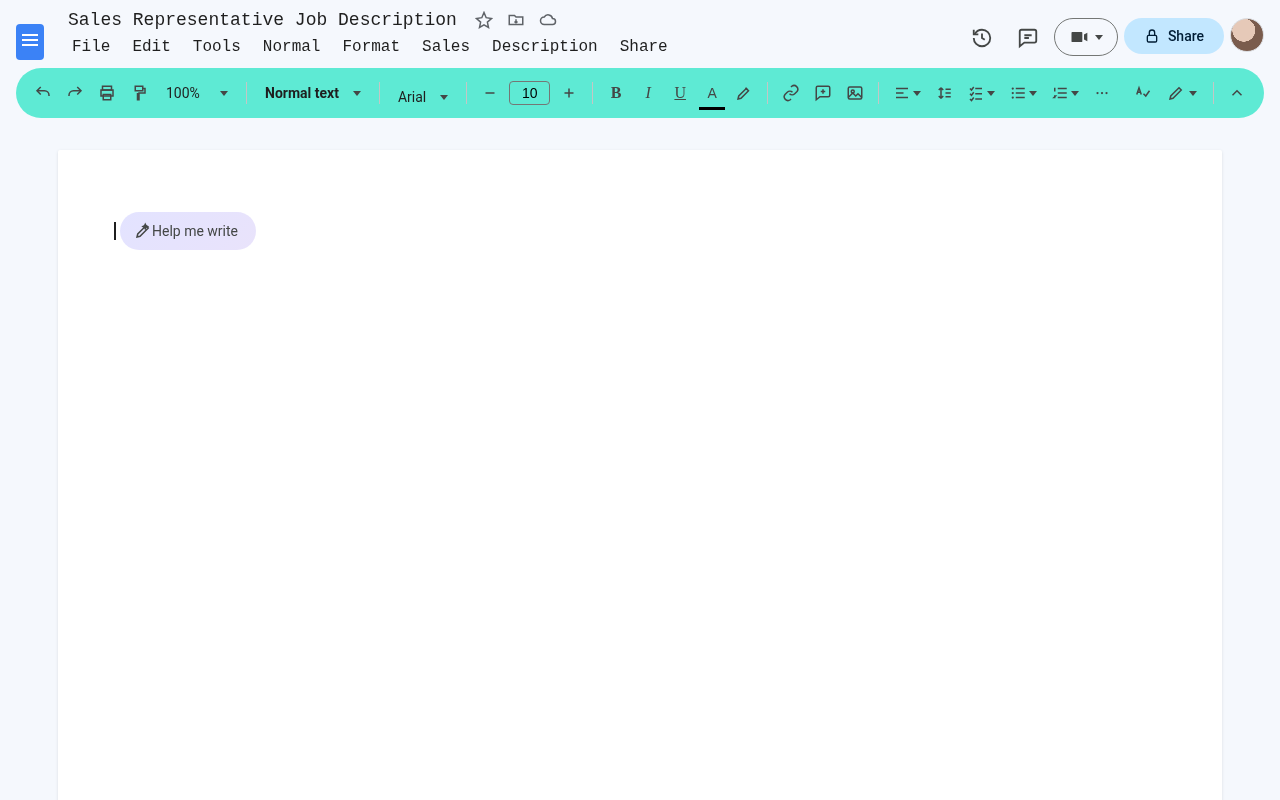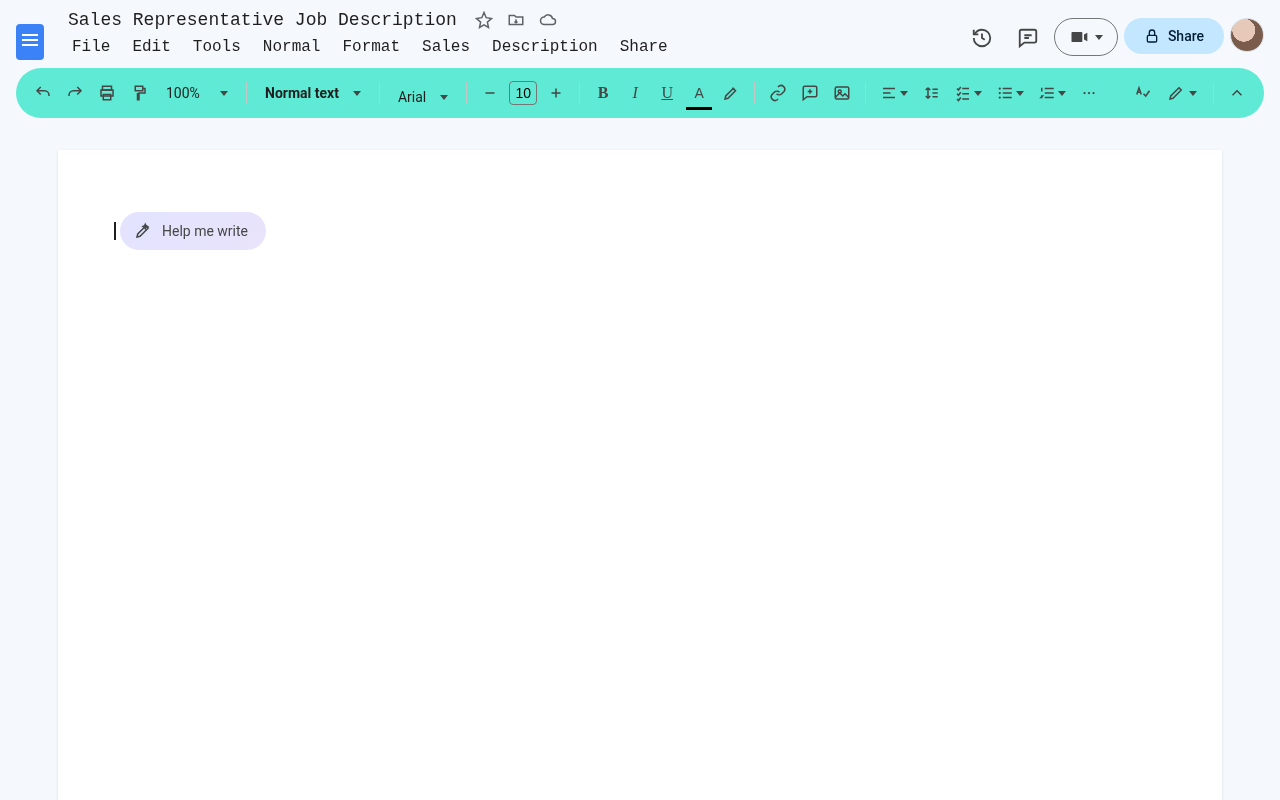--- a/index.html
+++ b/index.html
@@ -118,21 +118,21 @@
   .tsep {
     width: 1px; height: 22px; background: #c4c7c5; margin: 0 6px;
   }
   .tdrop {
     display: flex; align-items: center; gap: 14px;
     padding: 0 10px; height: 30px;
     font-size: 14px; color: #1f1f1f; cursor: pointer;
   }
   .zoom-val { min-width: 40px; }
   .font-size-box {
-    width: 28px; height: 24px;
+    width: 41px; height: 24px;
     border: 1px solid #747775;
     border-radius: 4px;
     text-align: center;
     font-size: 14px;
     line-height: 22px;
     margin: 0 2px;
     background: transparent;
   }
   .bold { font-weight: 700; font-family: "Times New Roman", serif; font-size: 16px;}
   .italic { font-style: italic; font-family: "Times New Roman", serif; font-size: 16px;}
@@ -162,21 +162,21 @@
   }
   .cursor-caret {
     position: absolute;
     top: 72px; left: 56px;
     width: 2px; height: 18px;
     background: #1f1f1f;
   }
   .help-chip {
     position: absolute;
     top: 62px; left: 62px;
-    display: flex; align-items: center; gap: 10px;
+    display: flex; align-items: center; 
     background: linear-gradient(135deg,#e3e3ff 0%, #e9e3fb 100%);
     border-radius: 22px;
     padding: 10px 18px 10px 14px;
     color: #444746;
     font-size: 14px;
     cursor: pointer;
   }
   .help-chip svg { width: 18px; height: 18px; }
 
   .ic svg { width: 100%; height: 100%; display:block; }

